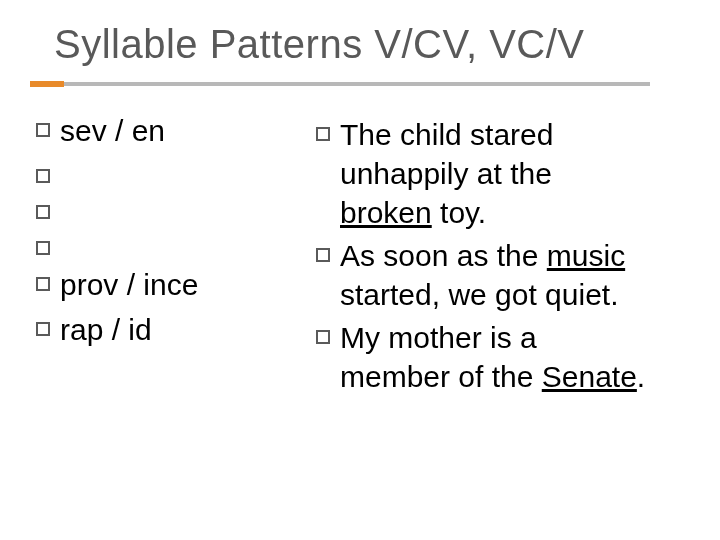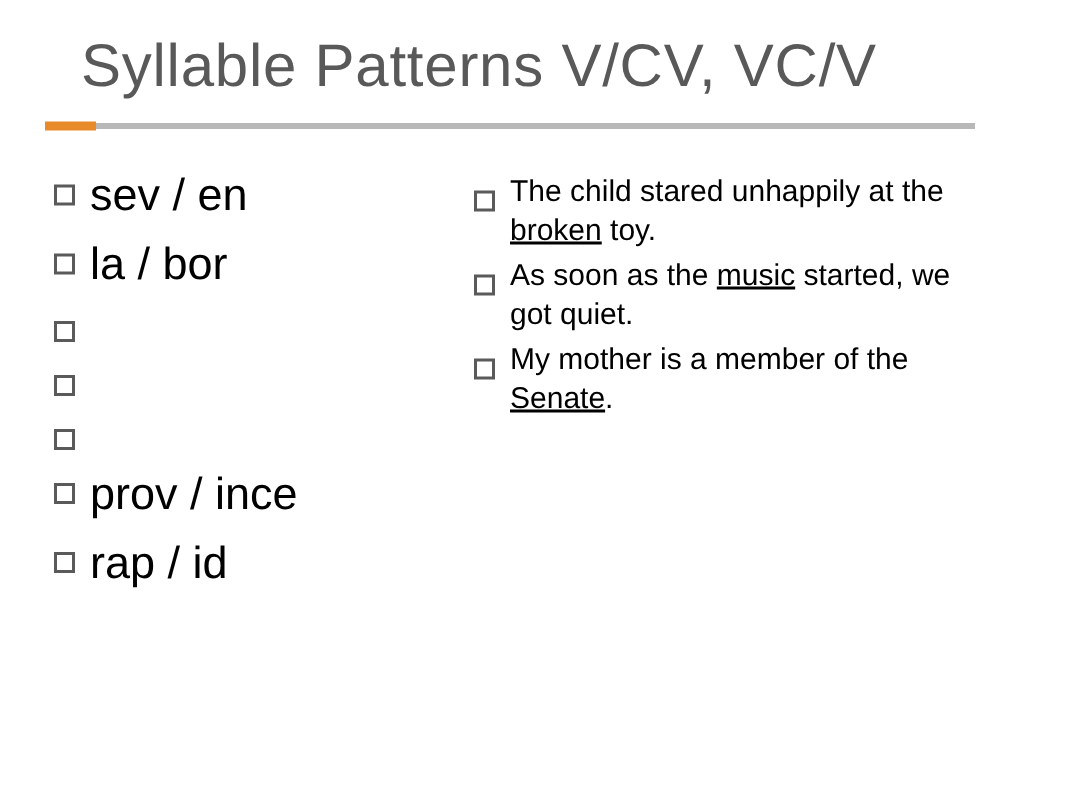--- a/index.html
+++ b/index.html
@@ -29,21 +29,21 @@
     margin-right: 10px; margin-top: 8px;
   }
   .word {
     font-family: "Comic Sans MS", cursive, sans-serif;
     font-size: 30px;
     color: #000;
     line-height: 1.05;
   }
   .sent {
     font-family: "Comic Sans MS", cursive, sans-serif;
-    font-size: 20px;
+    font-size: 30px;
     color: #000;
     line-height: 1.3;
   }
   .sent-row { display: flex; margin-bottom: 4px; }
   .sent-row .bullet { margin-top: 12px; }
   .u { text-decoration: underline; }
 </style>
 </head>
 <body>
 
@@ -52,24 +52,20 @@
   <div class="title-rule">
     <div class="orange"></div>
     <div class="gray"></div>
   </div>
 
   <div class="body">
     <div class="col-left">
       <div class="row">
         <div class="bullet"></div>
         <div class="word">sev / en</div>
-      </div>
-      <div class="row">
-        <div class="bullet"></div>
-        <div class="word">la / bor</div>
       </div>
       <div class="row">
         <div class="bullet"></div>
       </div>
       <div class="row">
         <div class="bullet"></div>
       </div>
       <div class="row">
         <div class="bullet"></div>
       </div>

